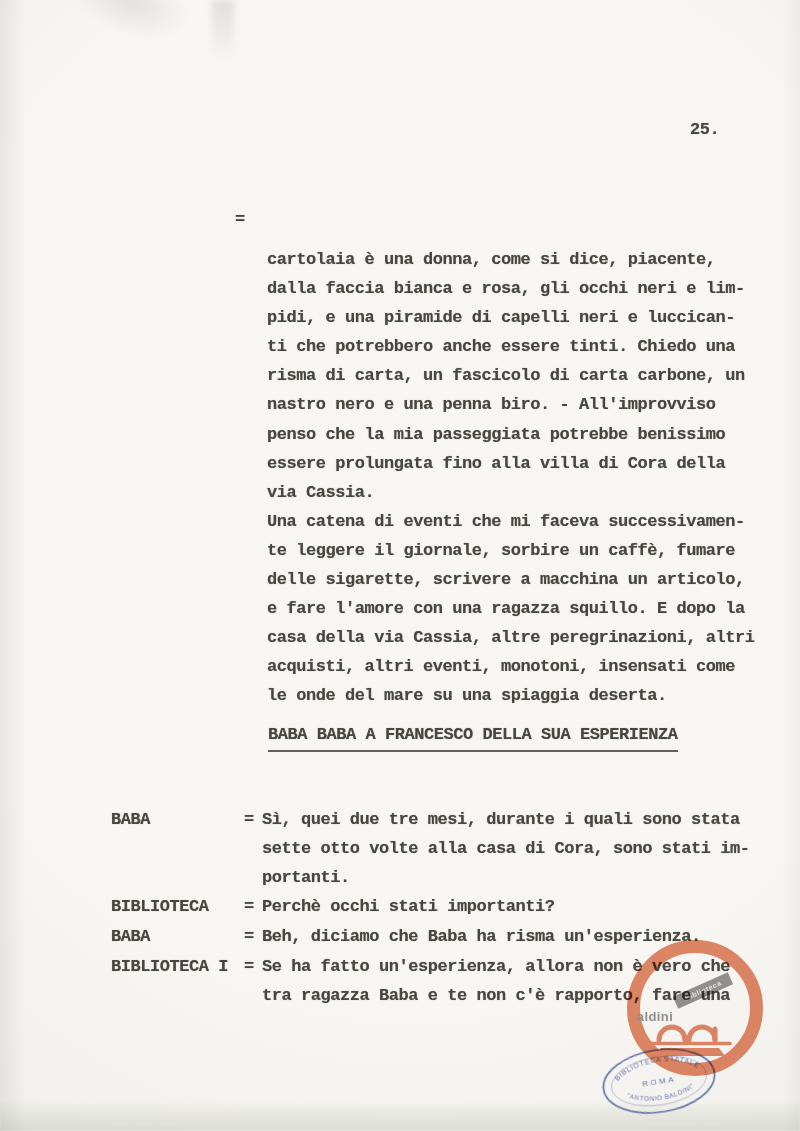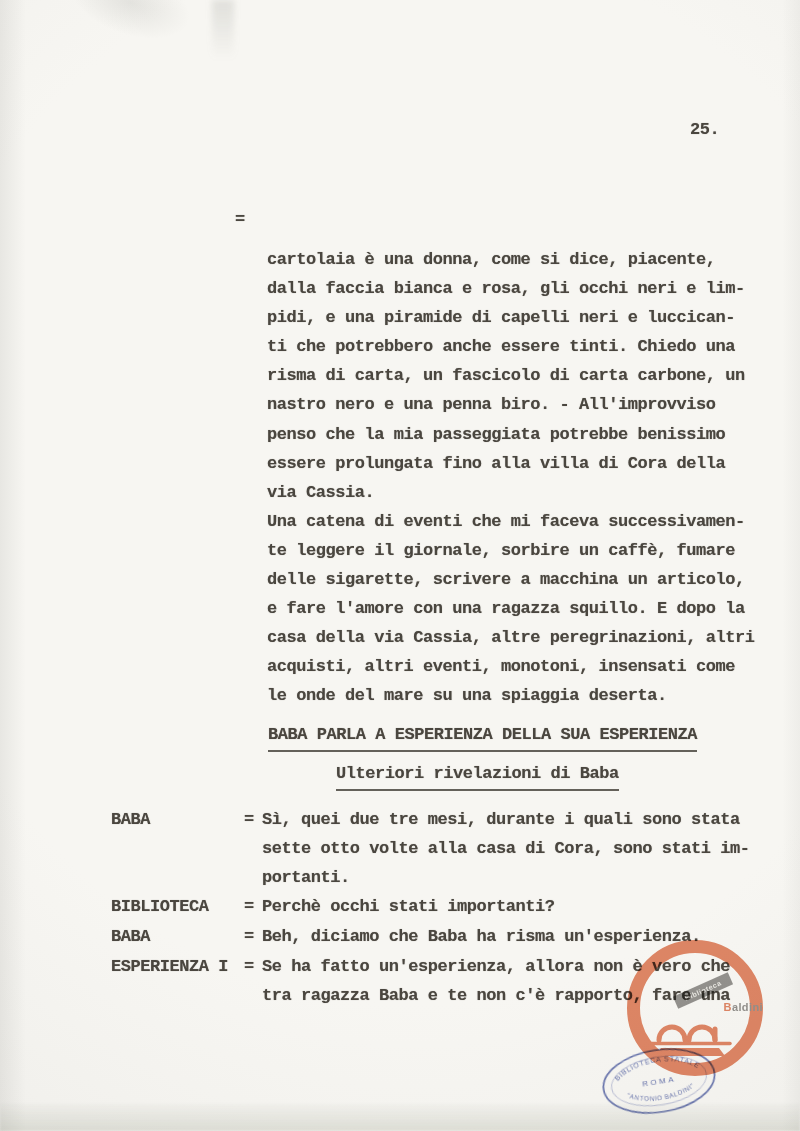--- a/index.html
+++ b/index.html
@@ -95,23 +95,23 @@
     position: absolute; left: 46px; top: 44px; width: 60px; height: 13px;
     background: rgba(128,126,124,0.88);
     transform: rotate(-24deg);
     display: flex; align-items: center; justify-content: center;
   }
   .stamp-red .band span {
     font-size: 7px; color: #f2f1ef; letter-spacing: 0.6px; font-weight: 700;
     white-space: nowrap;
   }
   .stamp-red .baldini {
-    position: absolute; left: 0; right: 0; top: 62px;
-    text-align: right;
-    font-size: 11px; font-weight: 700; letter-spacing: 0.4px;
+    position: absolute; left: 0; right: 0; top: 70px;
+    text-align: left;
+    font-size: 13px; font-weight: 700; letter-spacing: 0.4px;
     line-height: 1;
   }
   .stamp-red .logo {
     position: absolute; left: 21px; top: 78px;
   }
 
   
   .stamp-blue {
     position: absolute; left: 598px; top: 1044px;
     transform: rotate(-9deg);
@@ -143,42 +143,41 @@
 essere prolungata fino alla villa di Cora della
 via Cassia.
 Una catena di eventi che mi faceva successivamen-
 te leggere il giornale, sorbire un caffè, fumare
 delle sigarette, scrivere a macchina un articolo,
 e fare l'amore con una ragazza squillo. E dopo la
 casa della via Cassia, altre peregrinazioni, altri
 acquisti, altri eventi, monotoni, insensati come
 le onde del mare su una spiaggia deserta.</div>
 
-  <div class="typed heading heading-1"><span class="u">BABA PARLA A ESPERIENZA DELLA SUA ESPERIENZA</span></div>
-  <div class="typed heading heading-2"><span class="u">Ulteriori rivelazioni di Baba</span></div>
+  <div class="typed heading heading-1"><span class="u">BABA BABA A FRANCESCO DELLA SUA ESPERIENZA</span></div>
 
   <div class="turn turn-1">
     <span class="typed speaker">BABA</span>
     <span class="typed turn-eq">=</span>
     <div class="typed turn-text">Sì, quei due tre mesi, durante i quali sono stata
 sette otto volte alla casa di Cora, sono stati im-
 portanti.</div>
   </div>
   <div class="turn turn-2">
     <span class="typed speaker">BIBLIOTECA</span>
     <span class="typed turn-eq">=</span>
     <div class="typed turn-text">Perchè occhi stati importanti?</div>
   </div>
   <div class="turn turn-3">
     <span class="typed speaker">BABA</span>
     <span class="typed turn-eq">=</span>
     <div class="typed turn-text">Beh, diciamo che Baba ha risma un'esperienza.</div>
   </div>
   <div class="turn turn-4">
-    <span class="typed speaker">ESPERIENZA I</span>
+    <span class="typed speaker">BIBLIOTECA I</span>
     <span class="typed turn-eq">=</span>
     <div class="typed turn-text">Se ha fatto un'esperienza, allora non è vero che
 tra ragazza Baba e te non c'è rapporto, fare una</div>
   </div>
 
   <div class="stamp-red">
     <div class="ring" style="border-color: rgb(226, 129, 94);"></div>
     <div class="band">
       <span>Biblioteca</span>
     </div>

